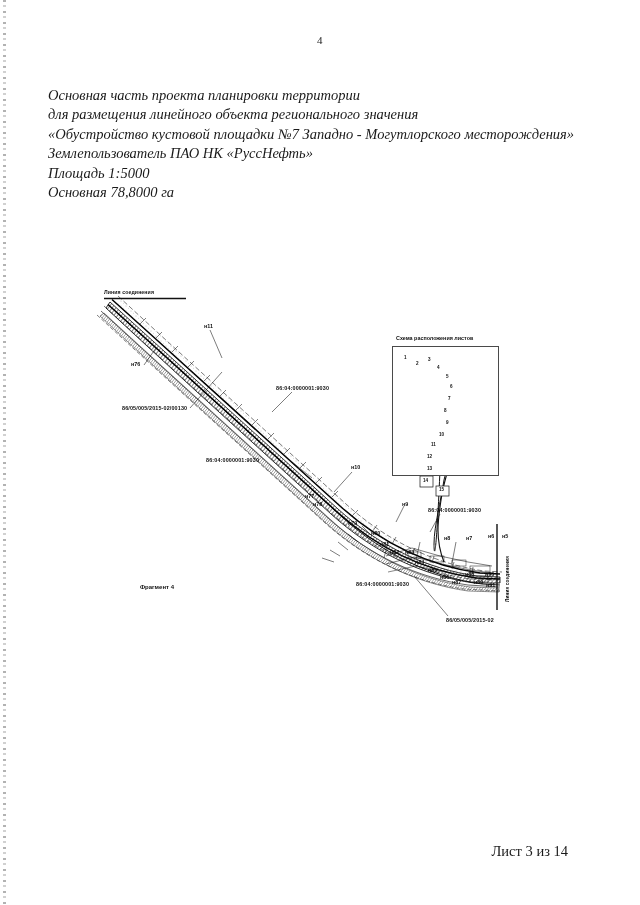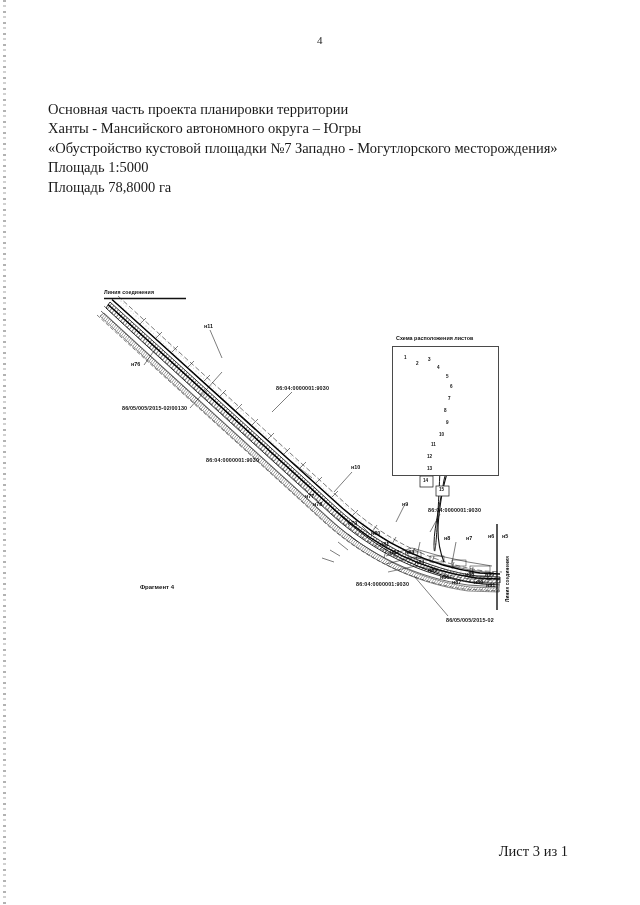--- a/index.html
+++ b/index.html
@@ -46,22 +46,23 @@
     width: 640px;
     text-align: center;
     font-size: 11px;
     letter-spacing: .3px;
   }
 
   
   .header-block {
     position: absolute;
     left: 48px;
-    top: 100px;
+    top: 86px;
     width: 545px;
+    font-style: italic;
   }
   .header-block .line {
     font-size: 14.5px;
     line-height: 19.4px;
     white-space: nowrap;
   }
 
   
   .figure {
     position: absolute;
@@ -123,24 +124,25 @@
 <body>
 
 <div id="page">
 
   <div class="scan-edge"></div>
 
   <div class="page-number">4</div>
 
   <div class="header-block">
     <div class="line">Основная часть проекта планировки территории</div>
-    <div class="line"> Ханты - Мансийского автономного  округа – Югры</div>
+    <div class="line">для размещения линейного объекта  регионального значения</div>
     <div class="line">«Обустройство кустовой площадки №7 Западно - Могутлорского месторождения»</div>
+    <div class="line">Землепользователь  ПАО НК «РуссНефть»</div>
     <div class="line">Площадь 1:5000</div>
-    <div class="line">Площадь 78,8000 га</div>
+    <div class="line">Основная 78,8000 га</div>
   </div>
 
   <div class="figure">
 
     <svg width="640" height="370" viewBox="0 0 640 370">
       <defs>
 
         <pattern id="hatchA" width="3" height="3" patternTransform="rotate(38)" patternUnits="userSpaceOnUse">
           <line x1="0" y1="0" x2="0" y2="3" stroke="#222" stroke-width="1.1"></line>
         </pattern>
@@ -336,15 +338,15 @@
     <div class="map-text t-node" style="left:485px; top:292px;">н90</div>
     <div class="map-text t-node" style="left:486px; top:303px;">н91</div>
     <div class="map-text t-node" style="left:402px; top:222px;">н9</div>
     <div class="map-text t-node" style="left:444px; top:256px;">н8</div>
     <div class="map-text t-node" style="left:466px; top:256px;">н7</div>
     <div class="map-text t-node" style="left:488px; top:254px;">н6</div>
     <div class="map-text t-node" style="left:502px; top:254px;">н5</div>
 
   </div>
 
-  <div class="footer">Лист 3 из 1</div>
+  <div class="footer">Лист 3 из 14</div>
 
 </div>
 
 </body></html>

